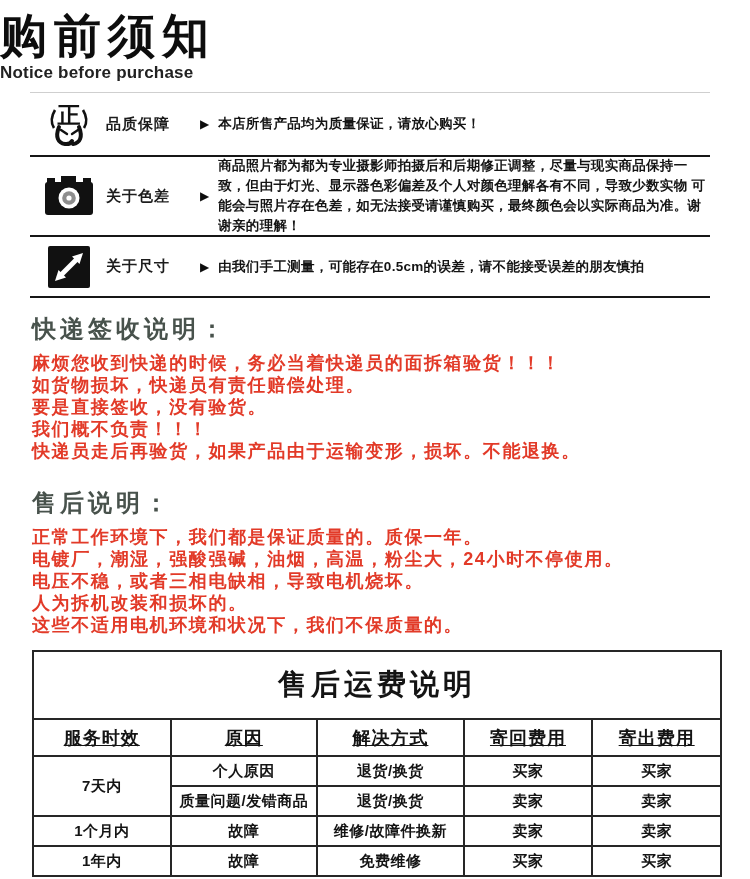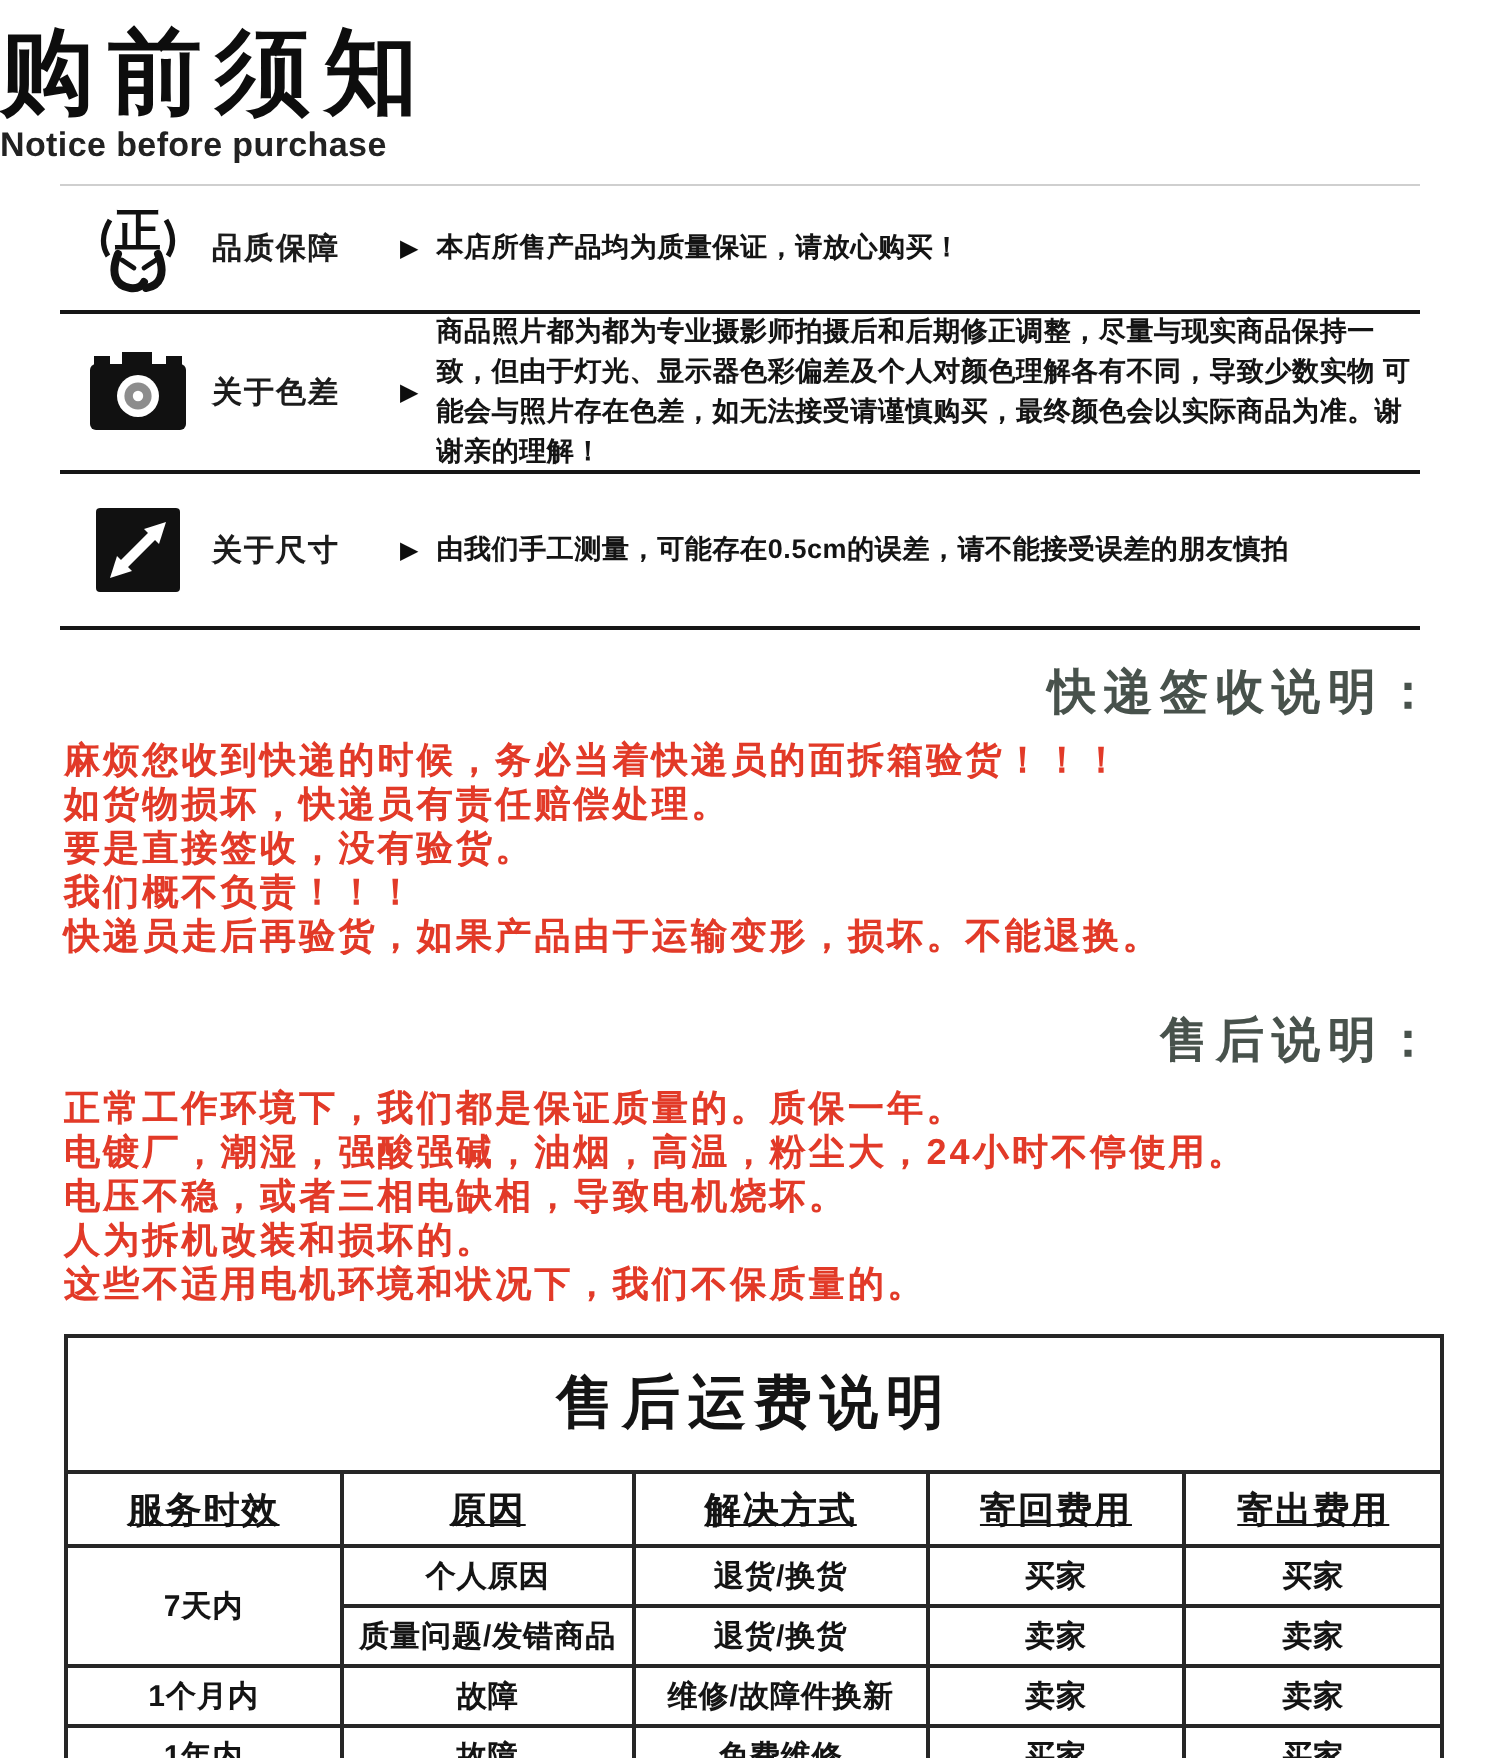--- a/index.html
+++ b/index.html
@@ -36,21 +36,21 @@
     margin: 9px 40px 0 30px;
     border-top: 1px solid #cfcfcf;
   }
   .notice-row {
     display: flex;
     align-items: center;
     border-bottom: 2px solid #161616;
   }
   .notice-row.r1 { height: 64px; }
   .notice-row.r2 { height: 80px; }
-  .notice-row.r3 { height: 78px; }
+  .notice-row.r3 { height: 61px; }
   .notice-icon-cell {
     width: 70px;
     min-width: 70px;
     display: flex;
     align-items: center;
     justify-content: center;
     padding-left: 8px;
   }
   .notice-label {
     width: 94px;
@@ -78,21 +78,20 @@
   
   .red-section { margin: 0 30px 0 32px; }
   .sec-a { margin-top: 15px; }
   .sec-b { margin-top: 25px; }
   .section-heading {
     font-size: 24px;
     font-weight: bold;
     letter-spacing: 4px;
     color: #48524c;
     margin-bottom: 7px;
-    text-align: right;
   }
   .section-line {
     font-size: 18px;
     font-weight: bold;
     letter-spacing: 1.6px;
     line-height: 22px;
     color: #e23a28;
   }
 
   

